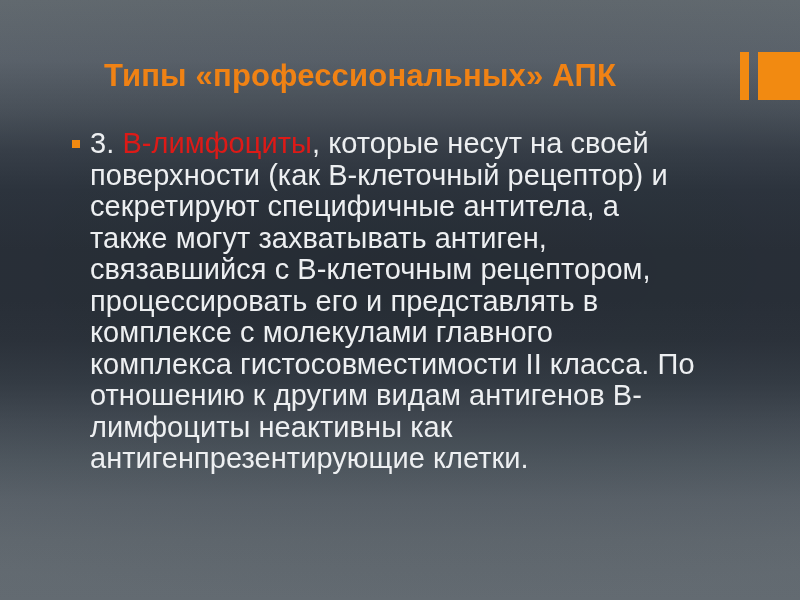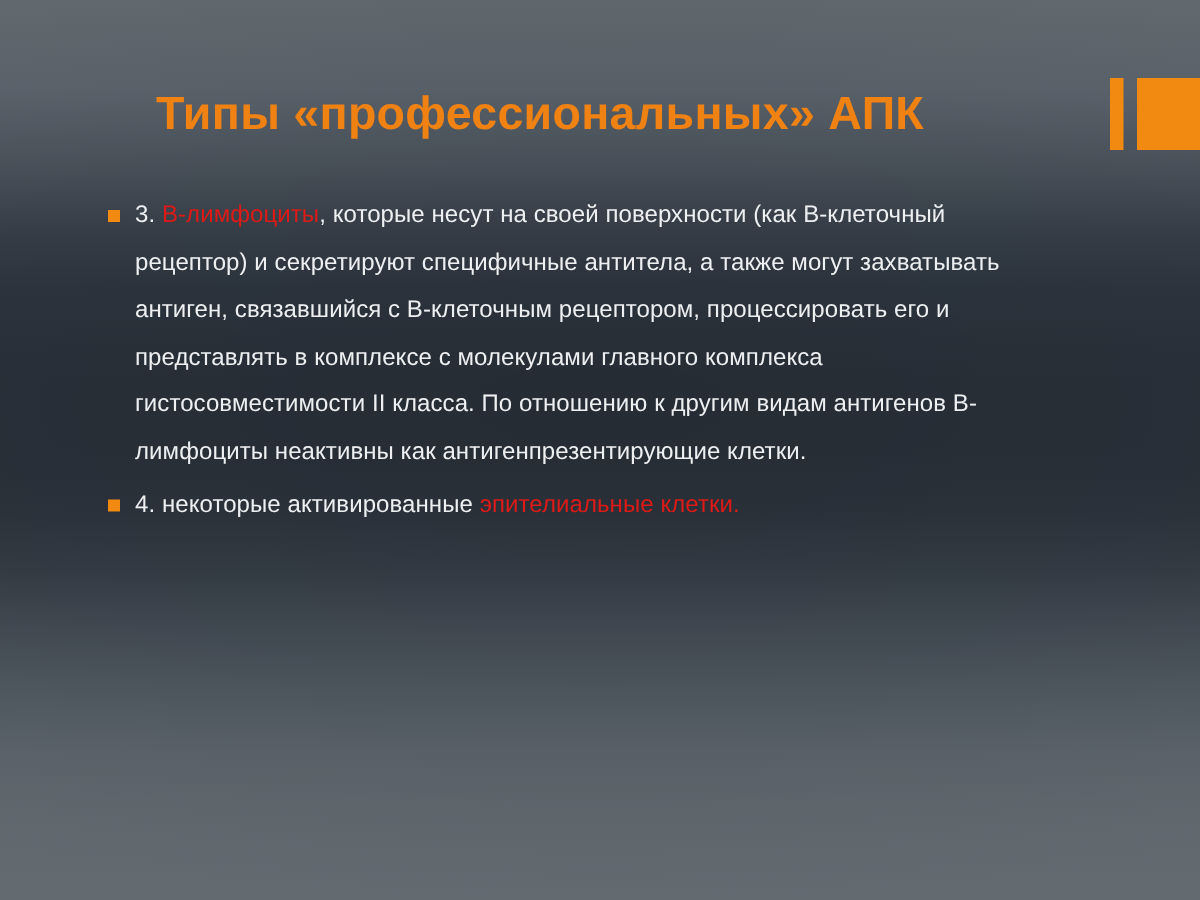--- a/index.html
+++ b/index.html
@@ -105,21 +105,21 @@
     position: absolute;
     left: 8px;
     top: 12px;
     width: 8px;
     height: 8px;
     background: #F28A11;
   }
 
   .bullet-text {
     display: block;
-    font-size: 16px;
+    font-size: 29px;
     line-height: 31.5px;
     color: #EDEFF1;
     letter-spacing: 0.05px;
   }
 
   .hl {
     color: #DD1A17;
   }
 </style>
 </head>
@@ -130,19 +130,15 @@
   <span class="deco-bar"></span>
   <span class="deco-block"></span>
 
   <div id="title">Типы «профессиональных» АПК</div>
 
   <div id="body">
     <div class="bullet-row">
       <span class="bullet-mark"></span>
       <span class="bullet-text"><span>3. </span><span class="hl">В-лимфоциты</span><span>, которые несут на своей поверхности (как В-клеточный рецептор) и секретируют специфичные антитела, а также могут захватывать антиген, связавшийся с В-клеточным рецептором, процессировать его и представлять в комплексе с молекулами главного комплекса гистосовместимости II класса. По отношению к другим видам антигенов В-лимфоциты неактивны как антигенпрезентирующие клетки.</span></span>
     </div>
-    <div class="bullet-row">
-      <span class="bullet-mark"></span>
-      <span class="bullet-text"><span>4. некоторые активированные </span><span class="hl">эпителиальные клетки.</span></span>
-    </div>
   </div>
 
 </div>
 
 </body></html>

